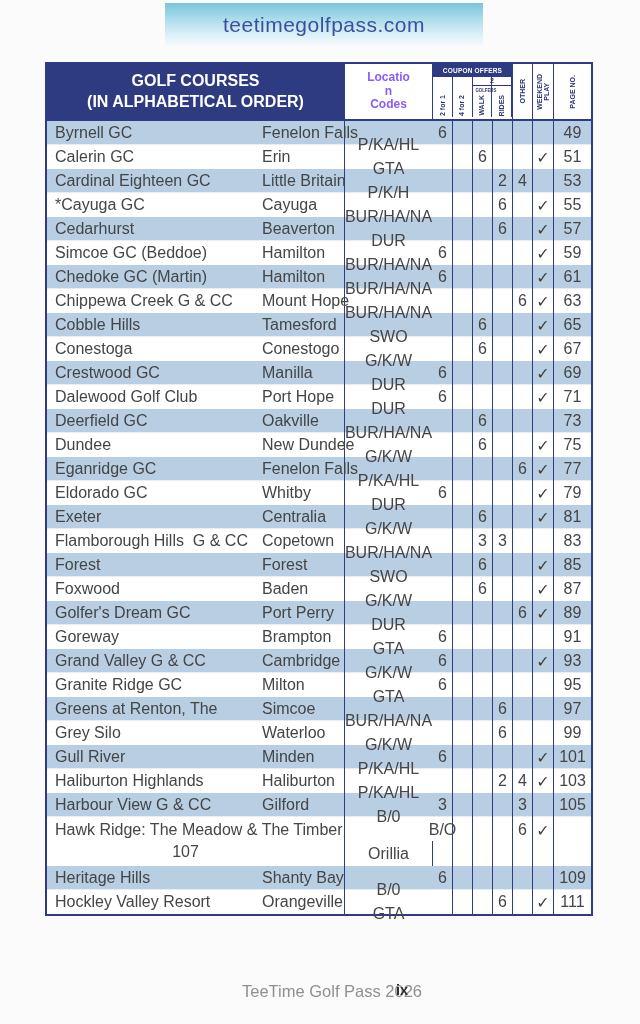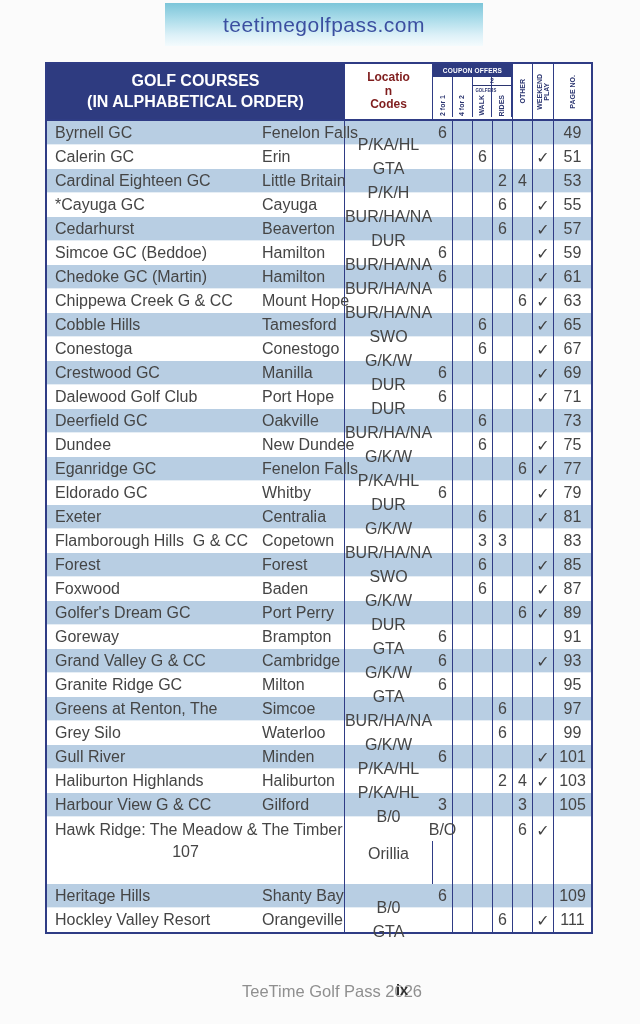--- a/index.html
+++ b/index.html
@@ -22,21 +22,21 @@
     border:2px solid #2f3c85;background:#fff;box-sizing:border-box;
   }
   .thead{display:flex;height:55px;border-bottom:2px solid #2f3c85;background:#fff;}
   .th-main{
     width:298px;box-sizing:border-box;border-right:1px solid #2f3c85;
     background:#2e3b80;color:#fff;font-weight:bold;font-size:16px;line-height:1.3;
     display:flex;flex-direction:column;align-items:center;justify-content:center;text-align:center;
   }
   .th-codes{
     width:88px;box-sizing:border-box;border-right:1px solid #2f3c85;
-    color:#7f1d1d;font-weight:bold;font-size:12px;line-height:1.15;
+    color:#8b5cf6;font-weight:bold;font-size:12px;line-height:1.15;
     display:flex;flex-direction:column;align-items:center;justify-content:center;text-align:center;
   }
   .th-coupon{width:80px;box-sizing:border-box;border-right:1px solid #2f3c85;position:relative;}
   .coupon-bar{
     height:13px;background:#2e3b80;color:#fff;font-size:6.5px;font-weight:bold;
     display:flex;align-items:center;justify-content:center;letter-spacing:.2px;white-space:nowrap;
   }
   .coupon-cols{display:flex;height:40px;position:relative;}
   .coupon-col{
     width:20px;box-sizing:border-box;border-right:1px solid #2f3c85;
@@ -70,21 +70,21 @@
     box-sizing:border-box;border-right:1px solid #2f3c85;
     display:flex;align-items:center;justify-content:center;overflow:visible;
   }
   .c-name{width:213px;border-right:none;justify-content:flex-start;padding-left:8px;white-space:pre;}
   .c-loc{width:85px;justify-content:flex-start;padding-left:2px;white-space:nowrap;}
   .c-codes{width:88px;white-space:nowrap;margin-top:24px;}
   .c-v{width:20px;}
   .c-wk{width:21px;color:#3f3f3f;}
   .c-page{flex:1;border-right:none;}
   
-  .trow.tall{height:67px;}
+  .trow.tall{height:49px;}
   .trow.tall .cell{align-items:flex-start;padding-top:4px;}
   .c-name.span2{width:298px;border-right:1px solid #2f3c85;display:block;padding-top:4px;}
   .nline1{white-space:nowrap;}
   .nline2{text-align:center;padding-right:28px;margin-top:4px;}
   
   .footer1{
     position:absolute;top:982px;left:0;width:640px;text-align:center;
     color:#8f8f8f;font-size:16.5px;transform:translateX(12px);
   }
   .footer2{

